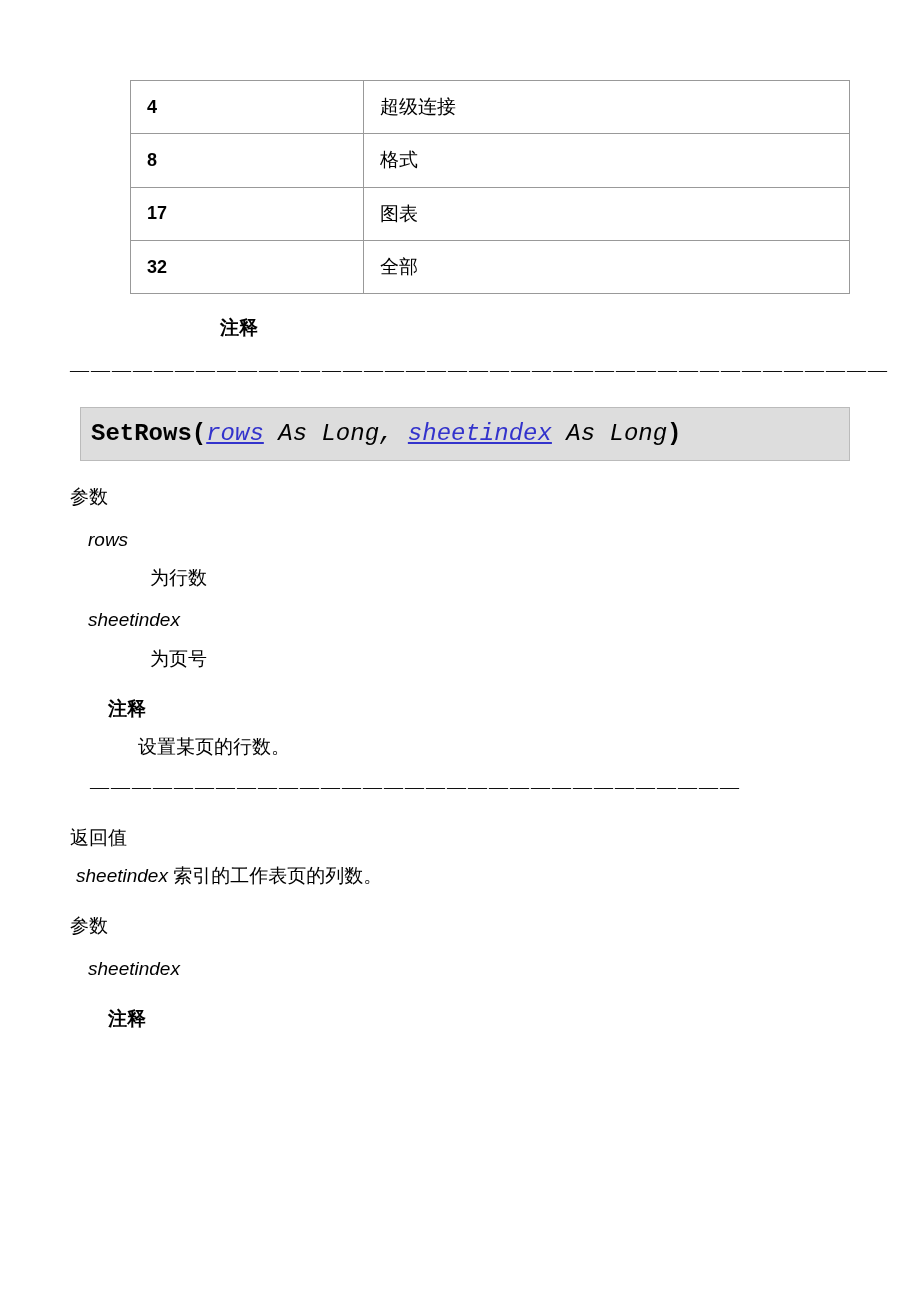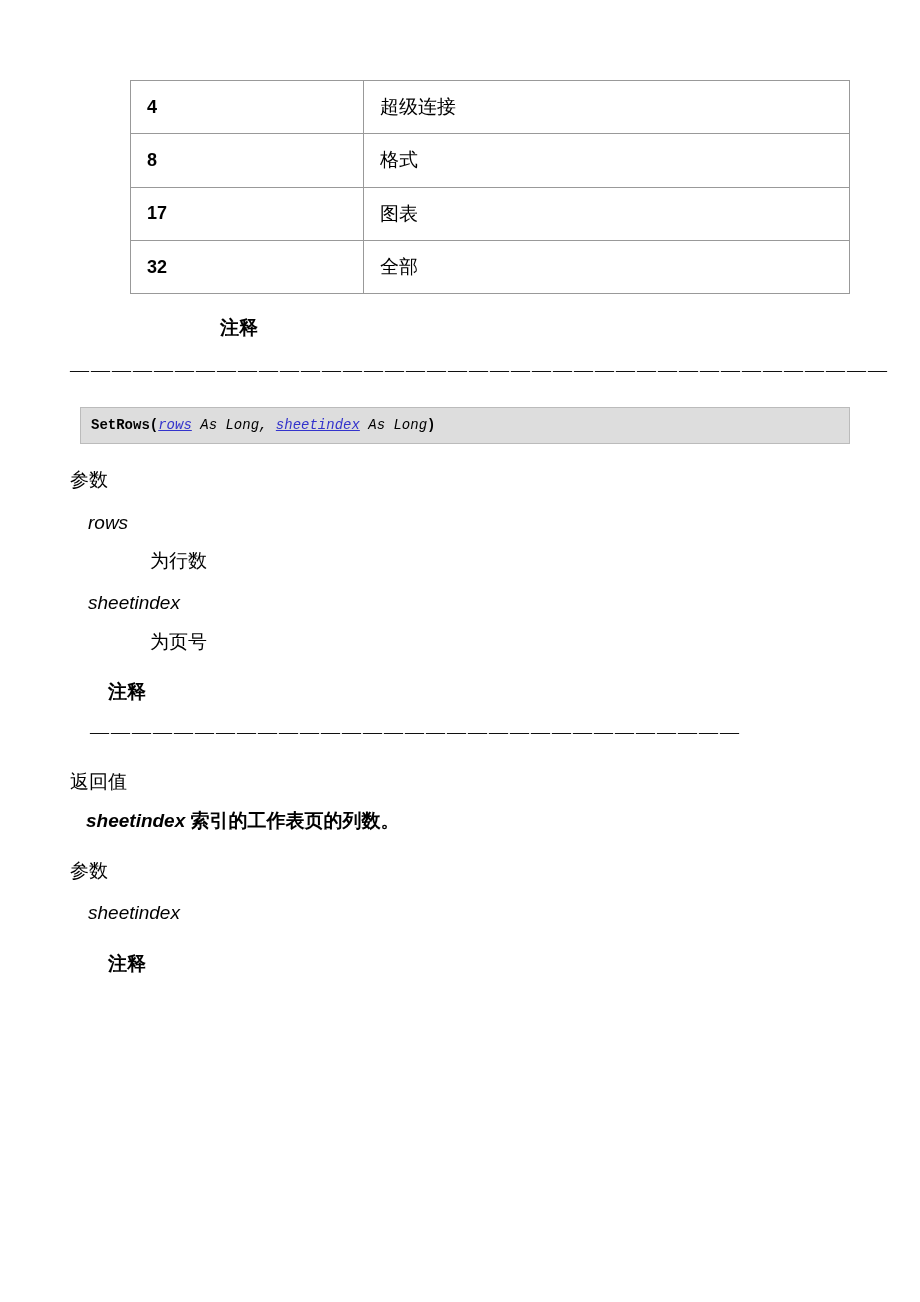--- a/index.html
+++ b/index.html
@@ -51,21 +51,21 @@
     word-break: break-all;
     line-height: 1.9;
   }
   
   .codeblock {
     background: #ddd;
     border: 1px solid #bbb;
     margin: 10px 0 20px 10px;
     padding: 6px 10px;
     font-family: "Courier New", monospace;
-    font-size: 14px;
+    font-size: 24px;
   }
   .codeblock .bold { font-weight: bold; }
   .codeblock .italic { font-style: italic; }
   .codeblock .link {
     color: #3333cc;
     text-decoration: underline;
     font-style: italic;
   }
   
   .section-label {
@@ -82,22 +82,21 @@
   }
   .note-head {
     font-weight: bold;
     margin-left: 38px;
     margin-top: 18px;
   }
   .note-text {
     margin-left: 68px;
   }
   .retval-text {
-    margin-left: 16px;
-    font-weight: bold;
+    margin-left: 6px;
   }
   .retval-text .ital { font-style: italic; }
   .dashes2 {
     font-family: SimSun, serif;
     letter-spacing: 2px;
     margin: 8px 0 18px 20px;
   }
 </style>
 </head>
 <body>
@@ -134,20 +133,21 @@
 
   <p class="section-label">参数</p>
 
   <p class="param-name">rows</p>
   <p class="param-desc">为行数</p>
 
   <p class="param-name">sheetindex</p>
   <p class="param-desc">为页号</p>
 
   <p class="note-head">注释</p>
+  <p class="note-text">设置某页的行数。</p>
   <div class="dashes2">———————————————————————————————</div>
 
 
   <p class="section-label">返回值</p>
   <p class="retval-text">
     <span class="ital">sheetindex</span><span> 索引的工作表页的列数。</span>
   </p>
 
   <p class="section-label">参数</p>
   <p class="param-name">sheetindex</p>

